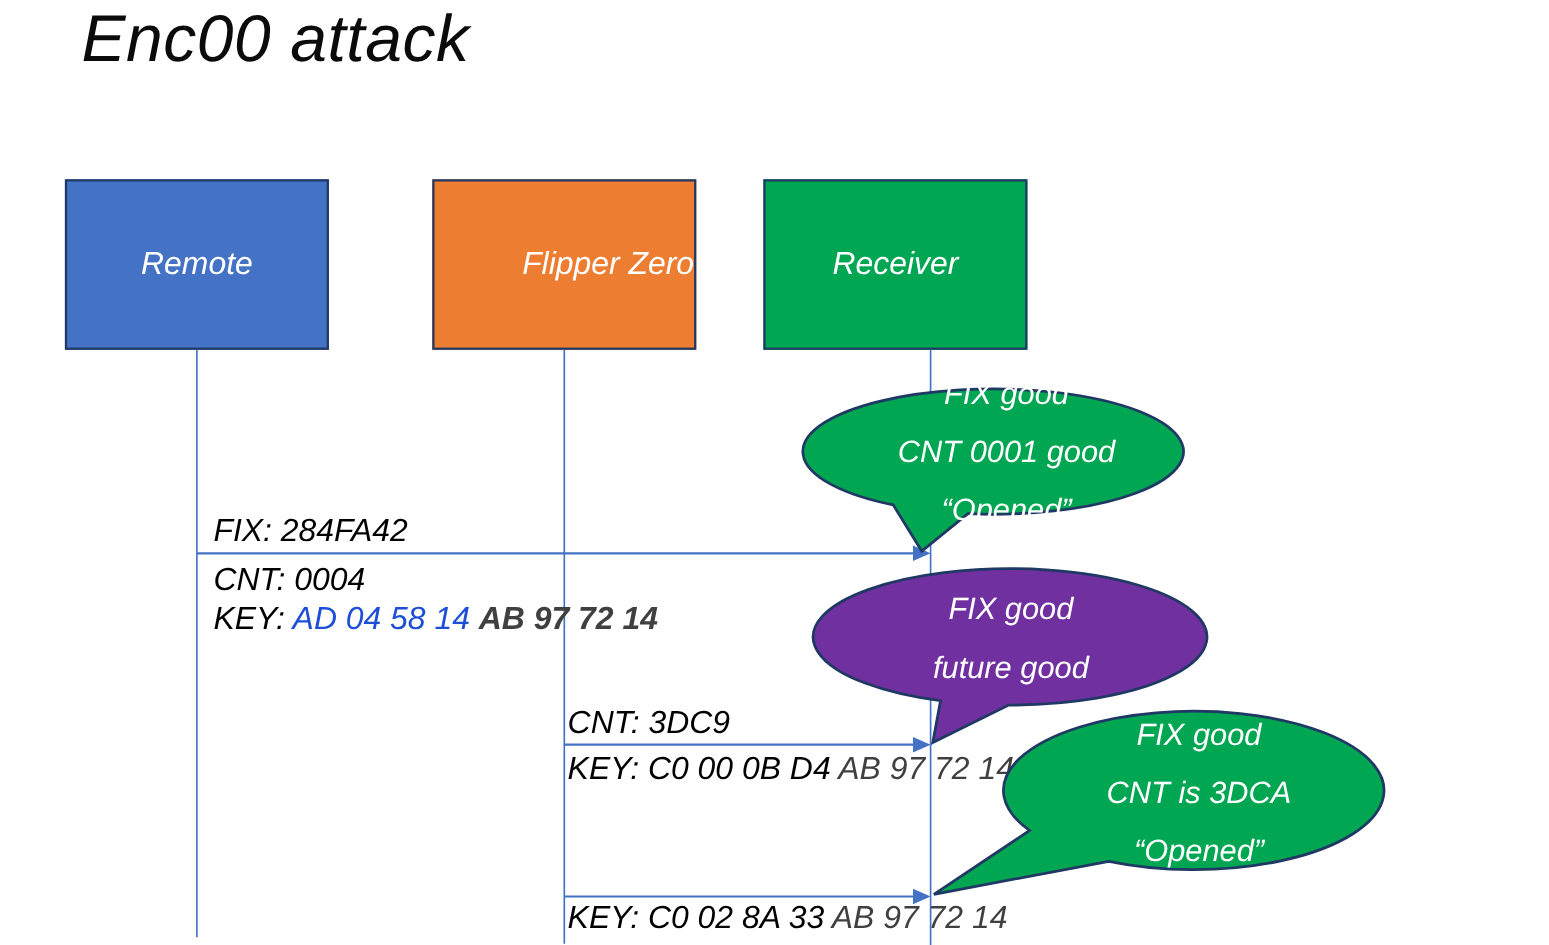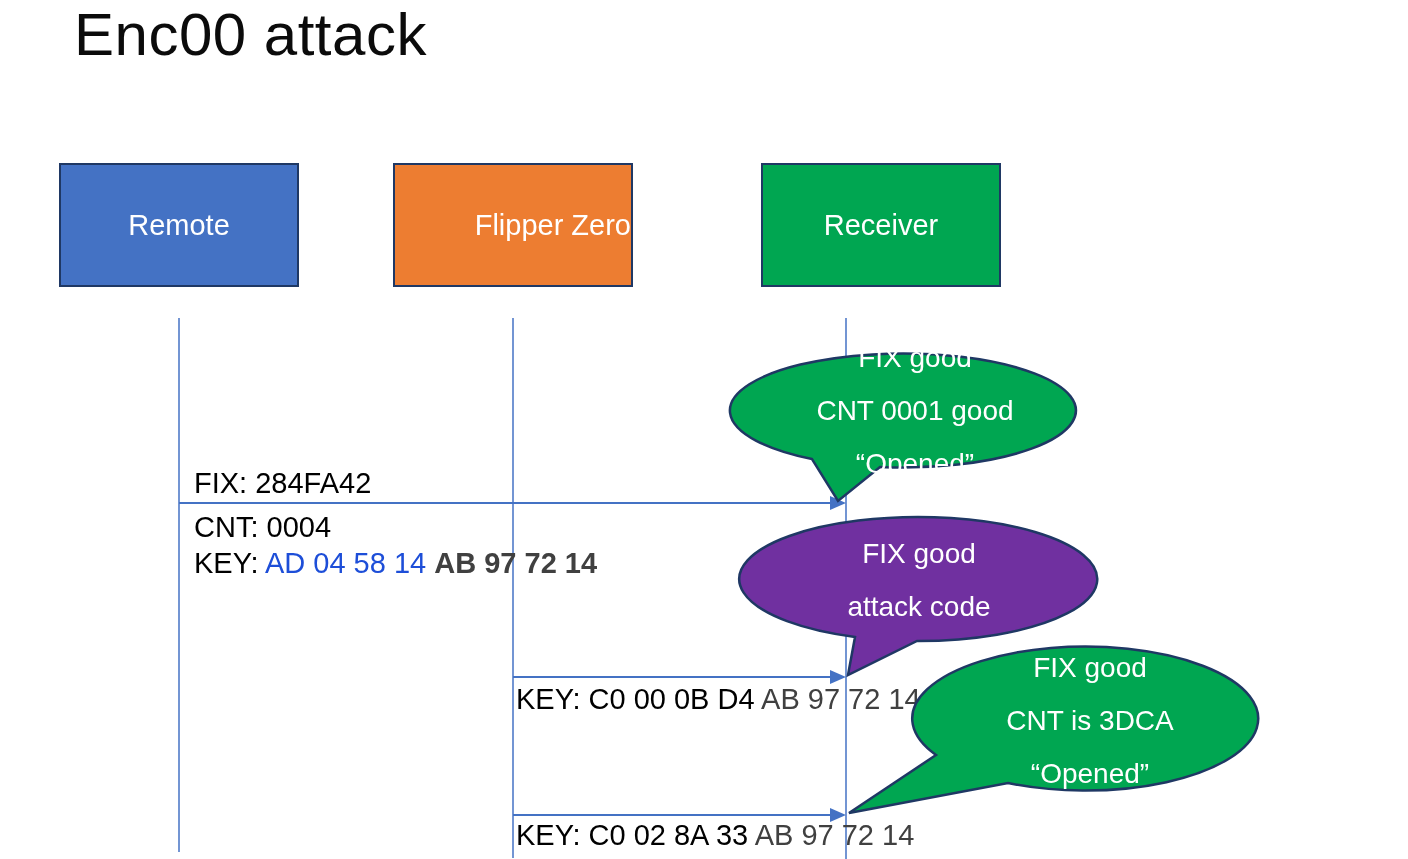--- a/index.html
+++ b/index.html
@@ -1,31 +1,32 @@
 <!DOCTYPE html>
 <html><head>
 <meta charset="utf-8">
 <style>
   html,body{margin:0;padding:0;background:#fff;}
   .slide{
     position:relative;width:1408px;height:859px;background:#ffffff;overflow:hidden;
     font-family:"Liberation Sans",sans-serif;
+    font-style:italic;
   }
   .slide-title{
     position:absolute;left:74px;top:0px;font-size:60px;font-weight:300;
     color:#0b0b0b;letter-spacing:0.5px;white-space:nowrap;
   }
   .actor{
-    position:absolute;top:163px;width:240px;height:124px;border:2.5px solid #1F3864;
+    position:absolute;top:163px;width:240px;height:155px;border:2.5px solid #1F3864;
     display:flex;align-items:center;justify-content:center;box-sizing:border-box;
   }
   .actor span{color:#ffffff;font-size:29px;white-space:nowrap;}
   .actor.remote{left:59px;}
   .actor.flipper{left:393px;justify-content:flex-end;}
-  .actor.receiver{left:761px;}
+  .actor.receiver{left:694px;}
   svg.layer{position:absolute;left:0;top:0;width:1408px;height:859px;}
   .z1{z-index:1;} .z3{z-index:3;}
   .msg{
     position:absolute;z-index:2;font-size:29px;color:#000;white-space:nowrap;line-height:34px;
   }
   .key-red{color:#1d4ed8;}
   .key-green{color:#404040;}
   .key-green.bold{font-weight:bold;}
   .callout-text{
     position:absolute;z-index:4;display:flex;flex-direction:column;align-items:center;
@@ -71,20 +72,23 @@
   <div class="msg" style="left:194px;top:466px;">
     <span>FIX: 284FA42</span>
   </div>
   <div class="msg" style="left:194px;top:510px;">
     <span>CNT: 0004</span>
   </div>
   <div class="msg" style="left:194px;top:546px;">
     <span>KEY: </span><span class="key-red">AD 04 58 14 </span><span class="key-green bold">AB 97 72 14</span>
   </div>
 
+  <div class="msg" style="left:516px;top:640px;">
+    <span>CNT: 3DC9</span>
+  </div>
   <div class="msg" style="left:516px;top:682px;">
     <span>KEY: C0 00 0B D4 </span><span class="key-green">AB 97 72 14</span>
   </div>
 
   <div class="msg" style="left:516px;top:818px;">
     <span>KEY: C0 02 8A 33 </span><span class="key-green">AB 97 72 14</span>
   </div>
 
   <svg class="layer z3">
     <path class="callout-shape" d="M 812 459 A 173 57 0 1 1 880 467 L 838 501 Z" style="fill: rgb(0, 166, 81);"></path>
@@ -93,21 +97,21 @@
   </svg>
 
   <div class="callout-text" style="left:742px;top:353px;width:346px;height:114px;">
     <span>FIX good</span>
     <span>CNT 0001 good</span>
     <span>“Opened”</span>
   </div>
 
   <div class="callout-text" style="left:740px;top:518px;width:358px;height:124px;">
     <span>FIX good</span>
-    <span>attack code</span>
+    <span>future good</span>
   </div>
 
   <div class="callout-text" style="left:917px;top:650px;width:346px;height:140px;">
     <span>FIX good</span>
     <span>CNT is 3DCA</span>
     <span>“Opened”</span>
   </div>
 
 </div>
 

